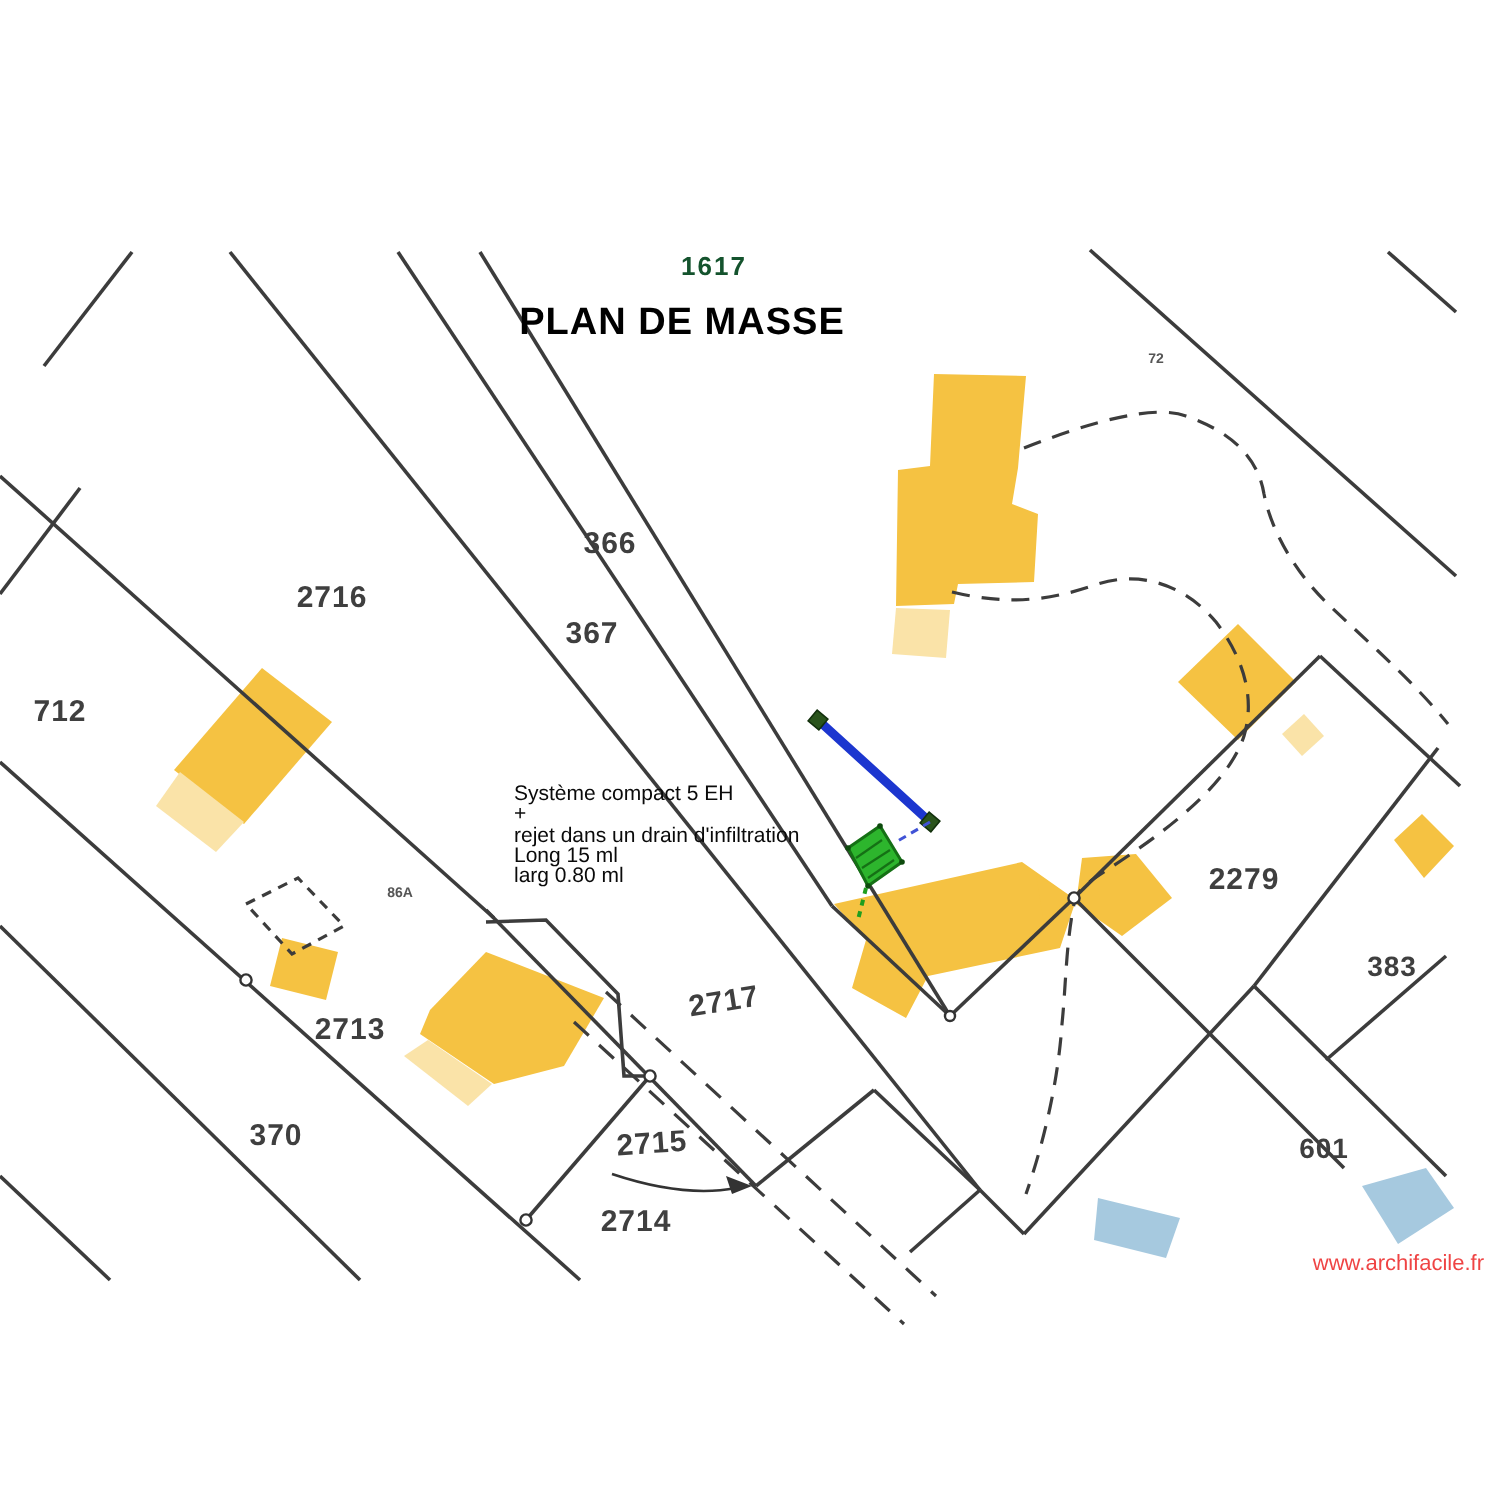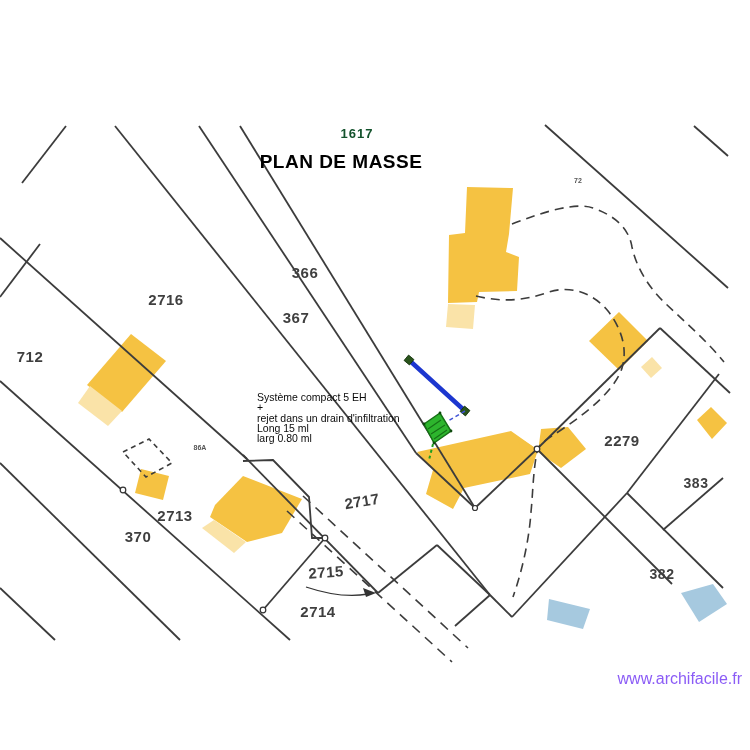--- a/index.html
+++ b/index.html
@@ -8,21 +8,21 @@
   #plan-svg{position:absolute;left:0;top:0;}
   .lbl{position:absolute;transform:translate(-50%,-50%);color:#3f3f3f;font-weight:700;
        font-size:15px;letter-spacing:.5px;white-space:nowrap;}
   .lbl.tiny{font-size:7px;font-weight:700;color:#555;letter-spacing:0;}
   .lbl.med{font-size:14px;}
   .lbl.road{font-size:13px;color:#14532d;letter-spacing:1px;}
   #page-title{position:absolute;left:341px;top:162px;transform:translate(-50%,-50%);
        font-size:19px;font-weight:700;color:#000;letter-spacing:.5px;white-space:nowrap;}
   #annotation{position:absolute;left:257px;top:377px;width:220px;color:#0a0a0a;
        font-size:10.5px;line-height:10.3px;font-weight:400;margin-top:15px;}
-  #watermark{position:absolute;right:8px;top:626px;font-size:16px;color:#8b5cf6;margin-top:44px;}
+  #watermark{position:absolute;right:8px;top:626px;font-size:11px;color:#ef4444;}
   .rot-m9{transform:translate(-50%,-50%) rotate(-9deg);}
   .rot-m4{transform:translate(-50%,-50%) rotate(-4deg);}
 </style>
 </head>
 <body>
 
 <div id="stage">
 
   <svg id="plan-svg" width="750" height="750" viewBox="0 0 750 750">
 
@@ -129,27 +129,27 @@
   <div id="page-title">PLAN DE MASSE</div>
 
   <div class="lbl road" style="left:357px;top:133px;">1617</div>
   <div class="lbl tiny" style="left:578px;top:180px;">72</div>
   <div class="lbl" style="left:305px;top:272px;">366</div>
   <div class="lbl" style="left:296px;top:317px;">367</div>
   <div class="lbl" style="left:122px;top:299px;margin-left:44px;">2716</div>
   <div class="lbl" style="left:30px;top:356px;">712</div>
   <div class="lbl tiny" style="left:200px;top:447px;">86A</div>
   <div class="lbl" style="left:175px;top:497px;margin-top:18px;">2713</div>
-  <div class="lbl" style="left:138px;top:536px;">370</div>
+  <div class="lbl" style="left:138px;top:568px;">370</div>
   <div class="lbl rot-m4" style="left:326px;top:572px;">2715</div>
   <div class="lbl" style="left:318px;top:611px;">2714</div>
   <div class="lbl rot-m9" style="left:362px;top:501px;">2717</div>
   <div class="lbl" style="left:622px;top:440px;">2279</div>
   <div class="lbl med" style="left:696px;top:460px;margin-top:23px;">383</div>
-  <div class="lbl med" style="left:662px;top:574px;">382</div>
+  <div class="lbl med" style="left:662px;top:574px;">601</div>
 
   <div id="annotation">
     <div>Système compact 5 EH</div>
     <div>+</div>
     <div>rejet dans un drain d'infiltration</div>
     <div>Long 15 ml</div>
     <div>larg 0.80 ml</div>
   </div>
 
   <div id="watermark">www.archifacile.fr</div>

